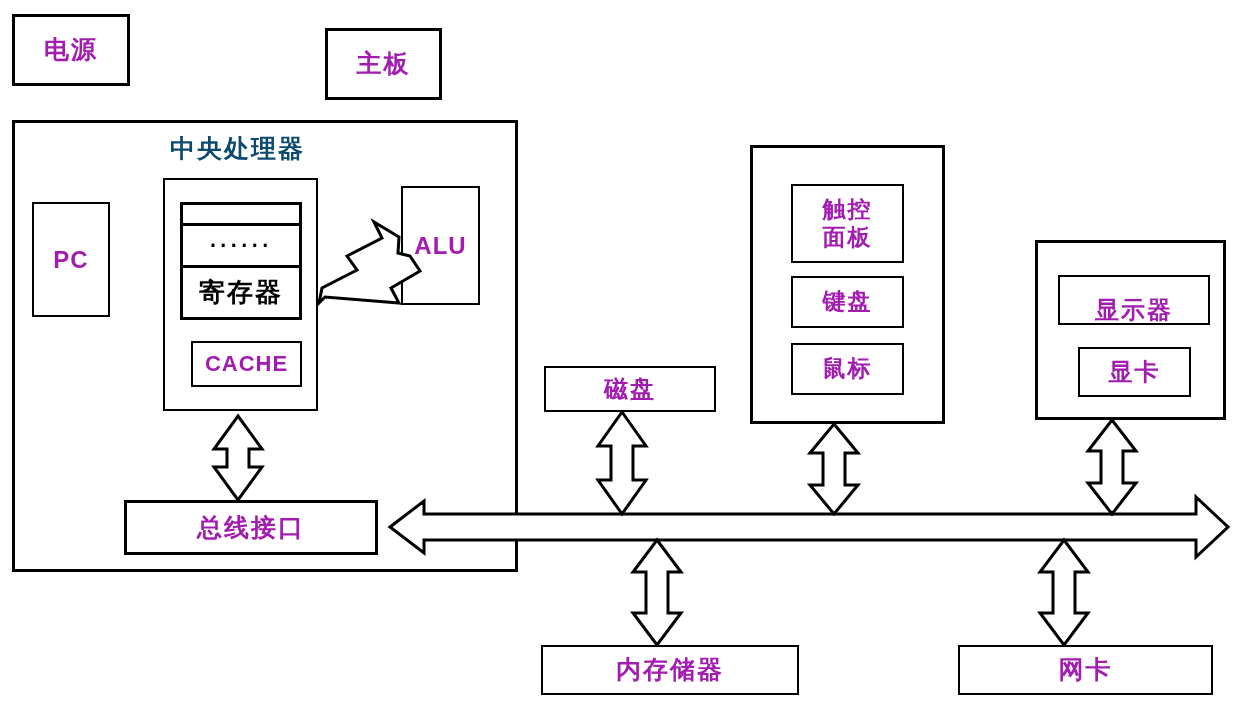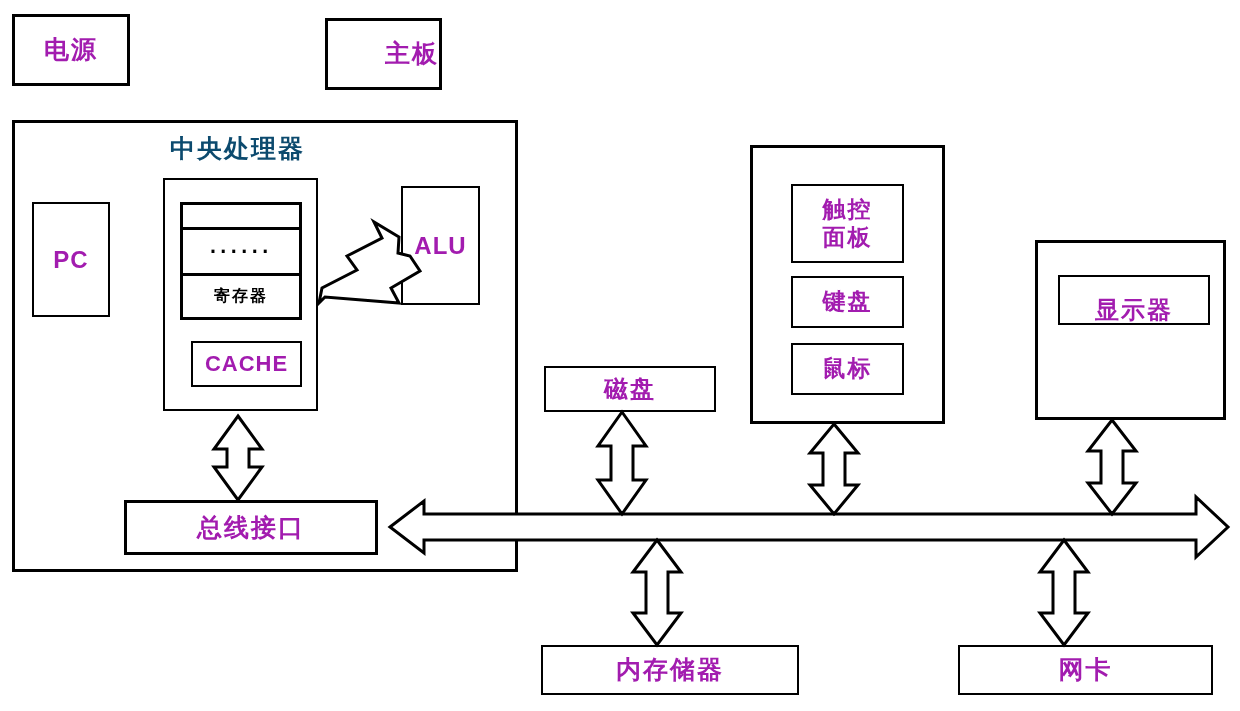--- a/index.html
+++ b/index.html
@@ -93,21 +93,21 @@
 </style>
 </head>
 <body>
 
 <div id="canvas">
 
   <div class="box frame" style="left:12px; top:14px; width:118px; height:72px;">
     <span class="label-cn" style="font-size:25px;">电源</span>
   </div>
 
-  <div class="box frame" style="left:325px; top:18px; width:117px; height:72px;justify-content:flex-end;">
+  <div class="box frame" style="left:325px; top:28px; width:117px; height:72px;">
     <span class="label-cn" style="font-size:25px;">主板</span>
   </div>
 
   <div class="box frame" style="left:12px; top:120px; width:506px; height:452px; display:block;"></div>
 
   <div class="freetext label-cn" style="left:170px; top:134px; font-size:25px;">中央处理器</div>
 
   <div class="box thin" style="left:32px; top:202px; width:78px; height:115px;">
     <span class="label-en" style="font-size:24px;">PC</span>
   </div>
@@ -115,21 +115,21 @@
   <div class="box thin" style="left:163px; top:178px; width:155px; height:233px; display:block;"></div>
 
   <div class="regstack" style="left:180px; top:202px; width:122px; height:118px;">
     <div class="regrow">
       <span style="font-size:16px;"></span>
     </div>
     <div class="regrow">
       <span class="dots">······</span>
     </div>
     <div class="regrow">
-      <span class="label-cn" style="font-size:16px;">寄存器</span>
+      <span class="label-cn" style="font-size:26px;">寄存器</span>
     </div>
   </div>
 
   <div class="box thin" style="left:191px; top:341px; width:111px; height:46px;">
     <span class="label-en" style="font-size:22px;">CACHE</span>
   </div>
 
   <div class="box thin" style="left:401px; top:186px; width:79px; height:119px;">
     <span class="label-en" style="font-size:24px;">ALU</span>
   </div>
@@ -155,20 +155,23 @@
   <div class="box thin" style="left:791px; top:343px; width:113px; height:52px;">
     <span class="label-cn" style="font-size:23px;">鼠标</span>
   </div>
 
   <div class="box frame" style="left:1035px; top:240px; width:191px; height:180px; display:block;"></div>
 
   <div class="box thin" style="left:1058px; top:275px; width:152px; height:50px;">
     <span class="label-cn" style="font-size:24px;margin-top:20px;">显示器</span>
   </div>
 
+  <div class="box thin" style="left:1078px; top:347px; width:113px; height:50px;">
+    <span class="label-cn" style="font-size:24px;">显卡</span>
+  </div>
 
   <div class="box thin" style="left:541px; top:645px; width:258px; height:50px;">
     <span class="label-cn" style="font-size:25px;">内存储器</span>
   </div>
 
   <div class="box thin" style="left:958px; top:645px; width:255px; height:50px;">
     <span class="label-cn" style="font-size:25px;">网卡</span>
   </div>
 
   <svg class="overlay" viewBox="0 0 1240 711">

